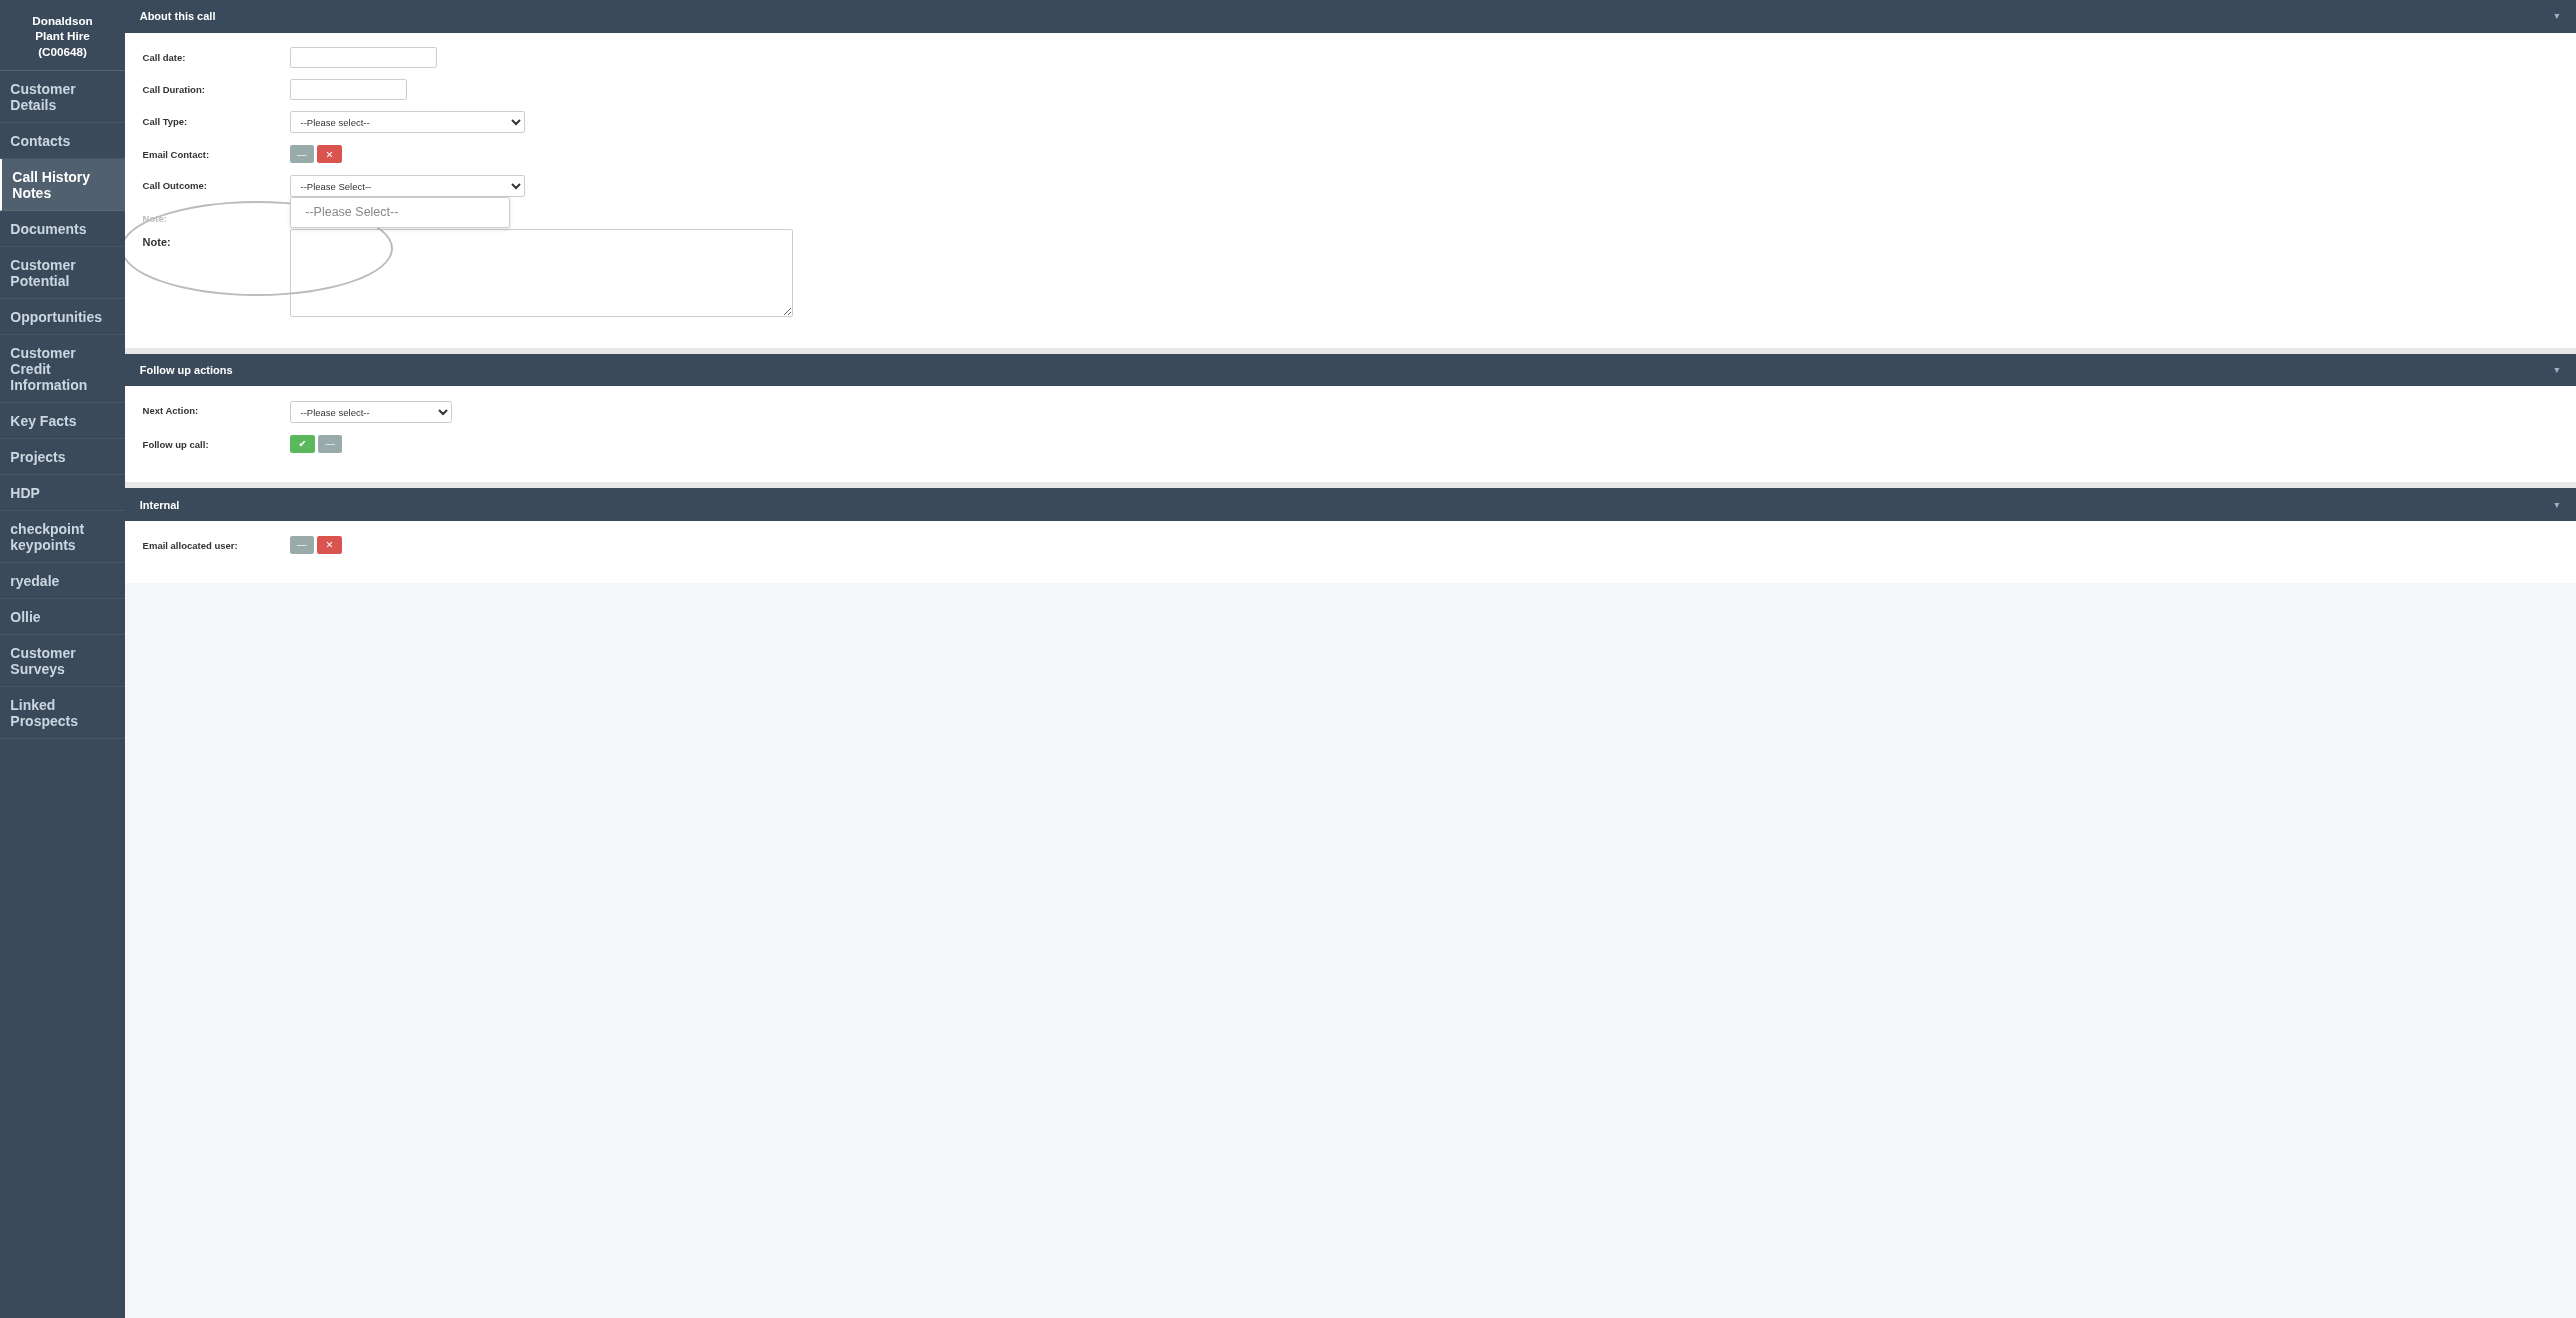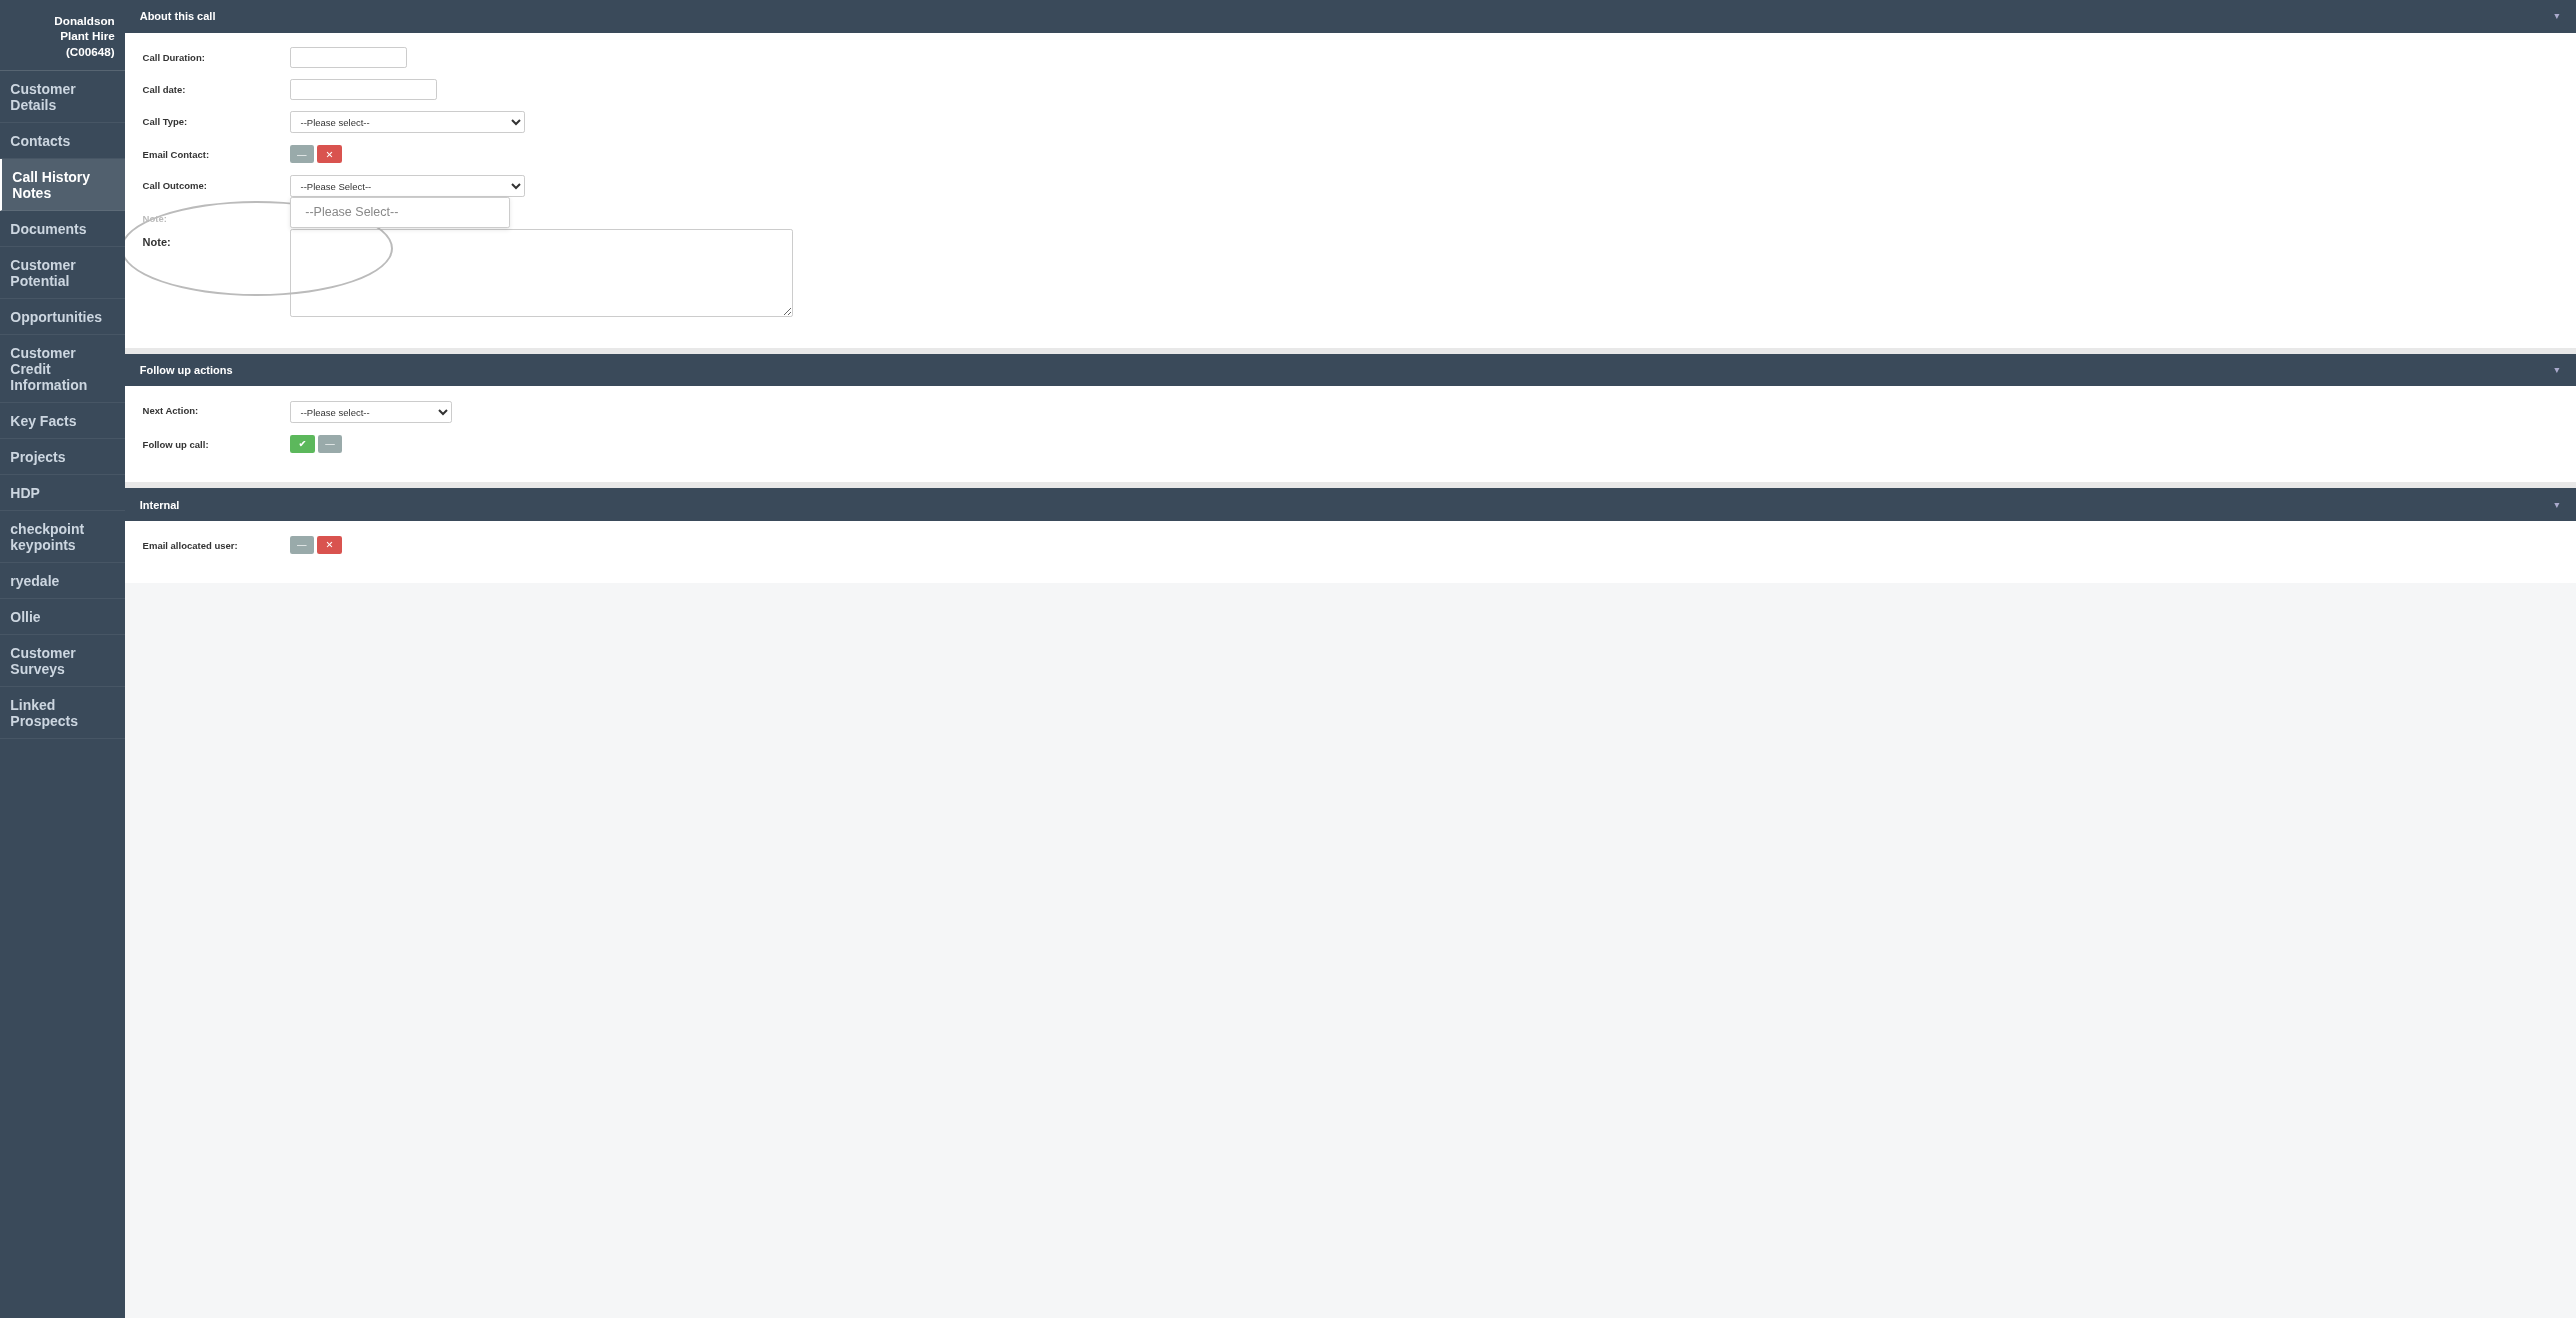--- a/index.html
+++ b/index.html
@@ -15,21 +15,21 @@
       flex-direction: column;
       height: 100vh;
       overflow-y: auto;
     }
     .sidebar-brand {
       padding: 13.2px 10.3px 11.7px 10.3px;
       font-size: 11.7px;
       font-weight: bold;
       line-height: 1.3;
       border-bottom: 0.7px solid rgba(255,255,255,0.15);
-      text-align: right;
+      text-align: center;
     }
     .sidebar-nav {
       flex: 1;
     }
     .sidebar-item {
       padding: 9.5px 10.3px;
       cursor: pointer;
       border-bottom: 0.7px solid rgba(255,255,255,0.07);
       font-size: 14px;
       color: #ccd6e0;
@@ -209,30 +209,30 @@
 <div class="main-content">
 
   <div class="panel">
     <div class="panel-header">
       <span>About this call</span>
       <span class="chevron">▼</span>
     </div>
     <div class="panel-body">
 
       <div class="form-row">
+        <div class="form-label">Call date:</div>
+        <div class="form-control-wrap">
+          <input type="text" class="input-md" readonly="" style="width: 147px;">
+        </div>
+      </div>
+
+      <div class="form-row">
         <div class="form-label">Call Duration:</div>
         <div class="form-control-wrap">
           <input type="text" class="input-md" style="width: 117px;">
-        </div>
-      </div>
-
-      <div class="form-row">
-        <div class="form-label">Call date:</div>
-        <div class="form-control-wrap">
-          <input type="text" class="input-md" readonly="" style="width: 147px;">
         </div>
       </div>
 
       <div class="form-row">
         <div class="form-label">Call Type:</div>
         <div class="form-control-wrap">
           <select class="select-lg">
             <option>--Please select--</option>
           </select>
         </div>

